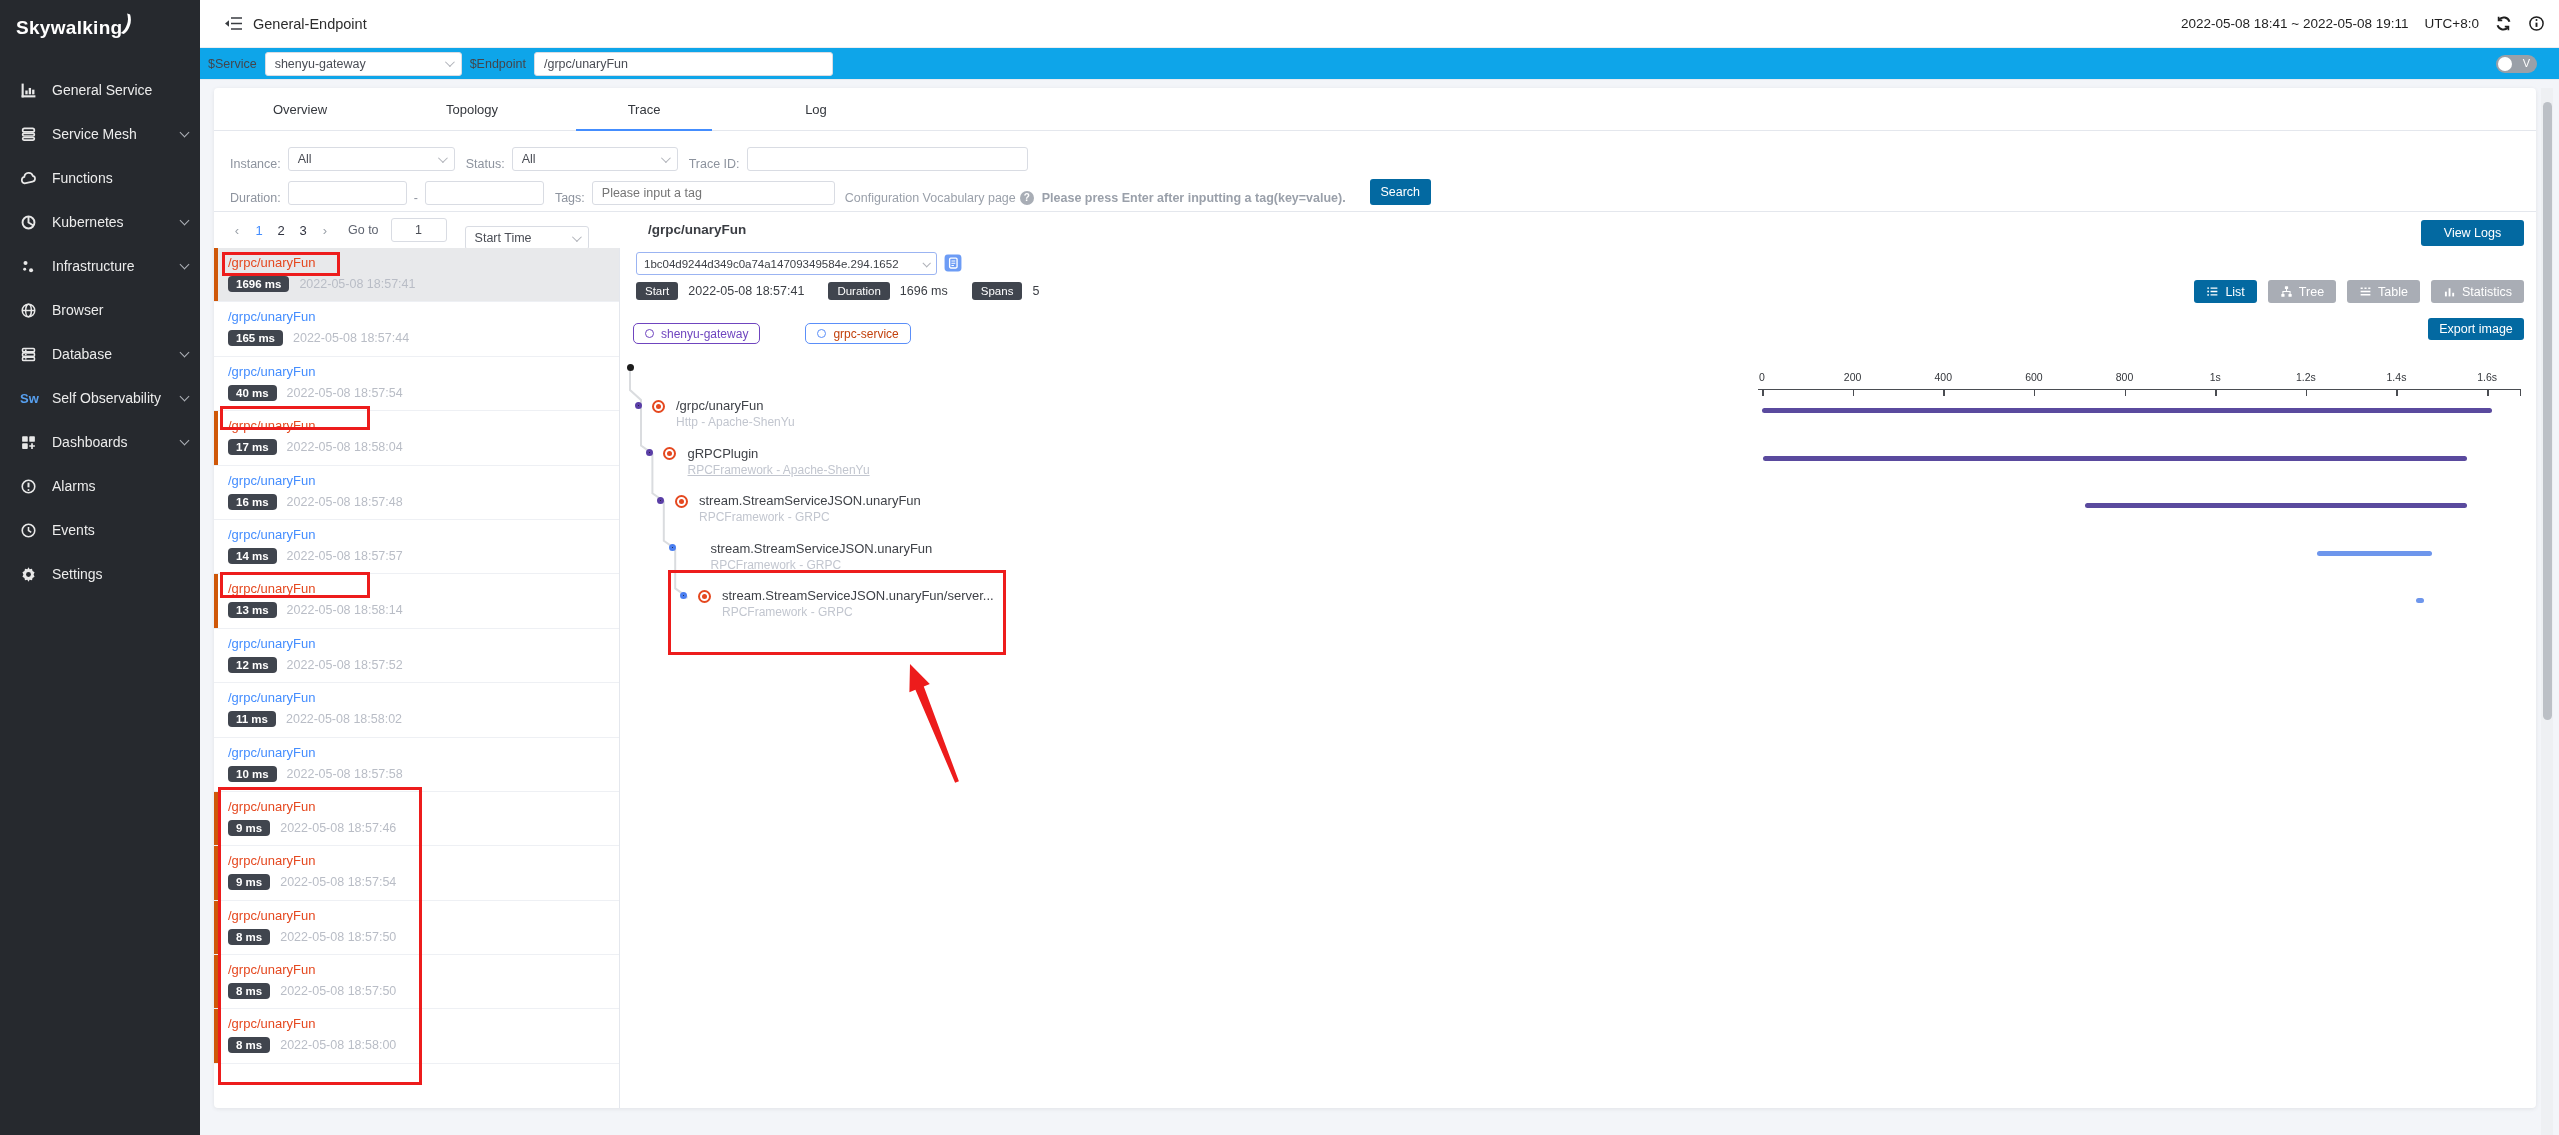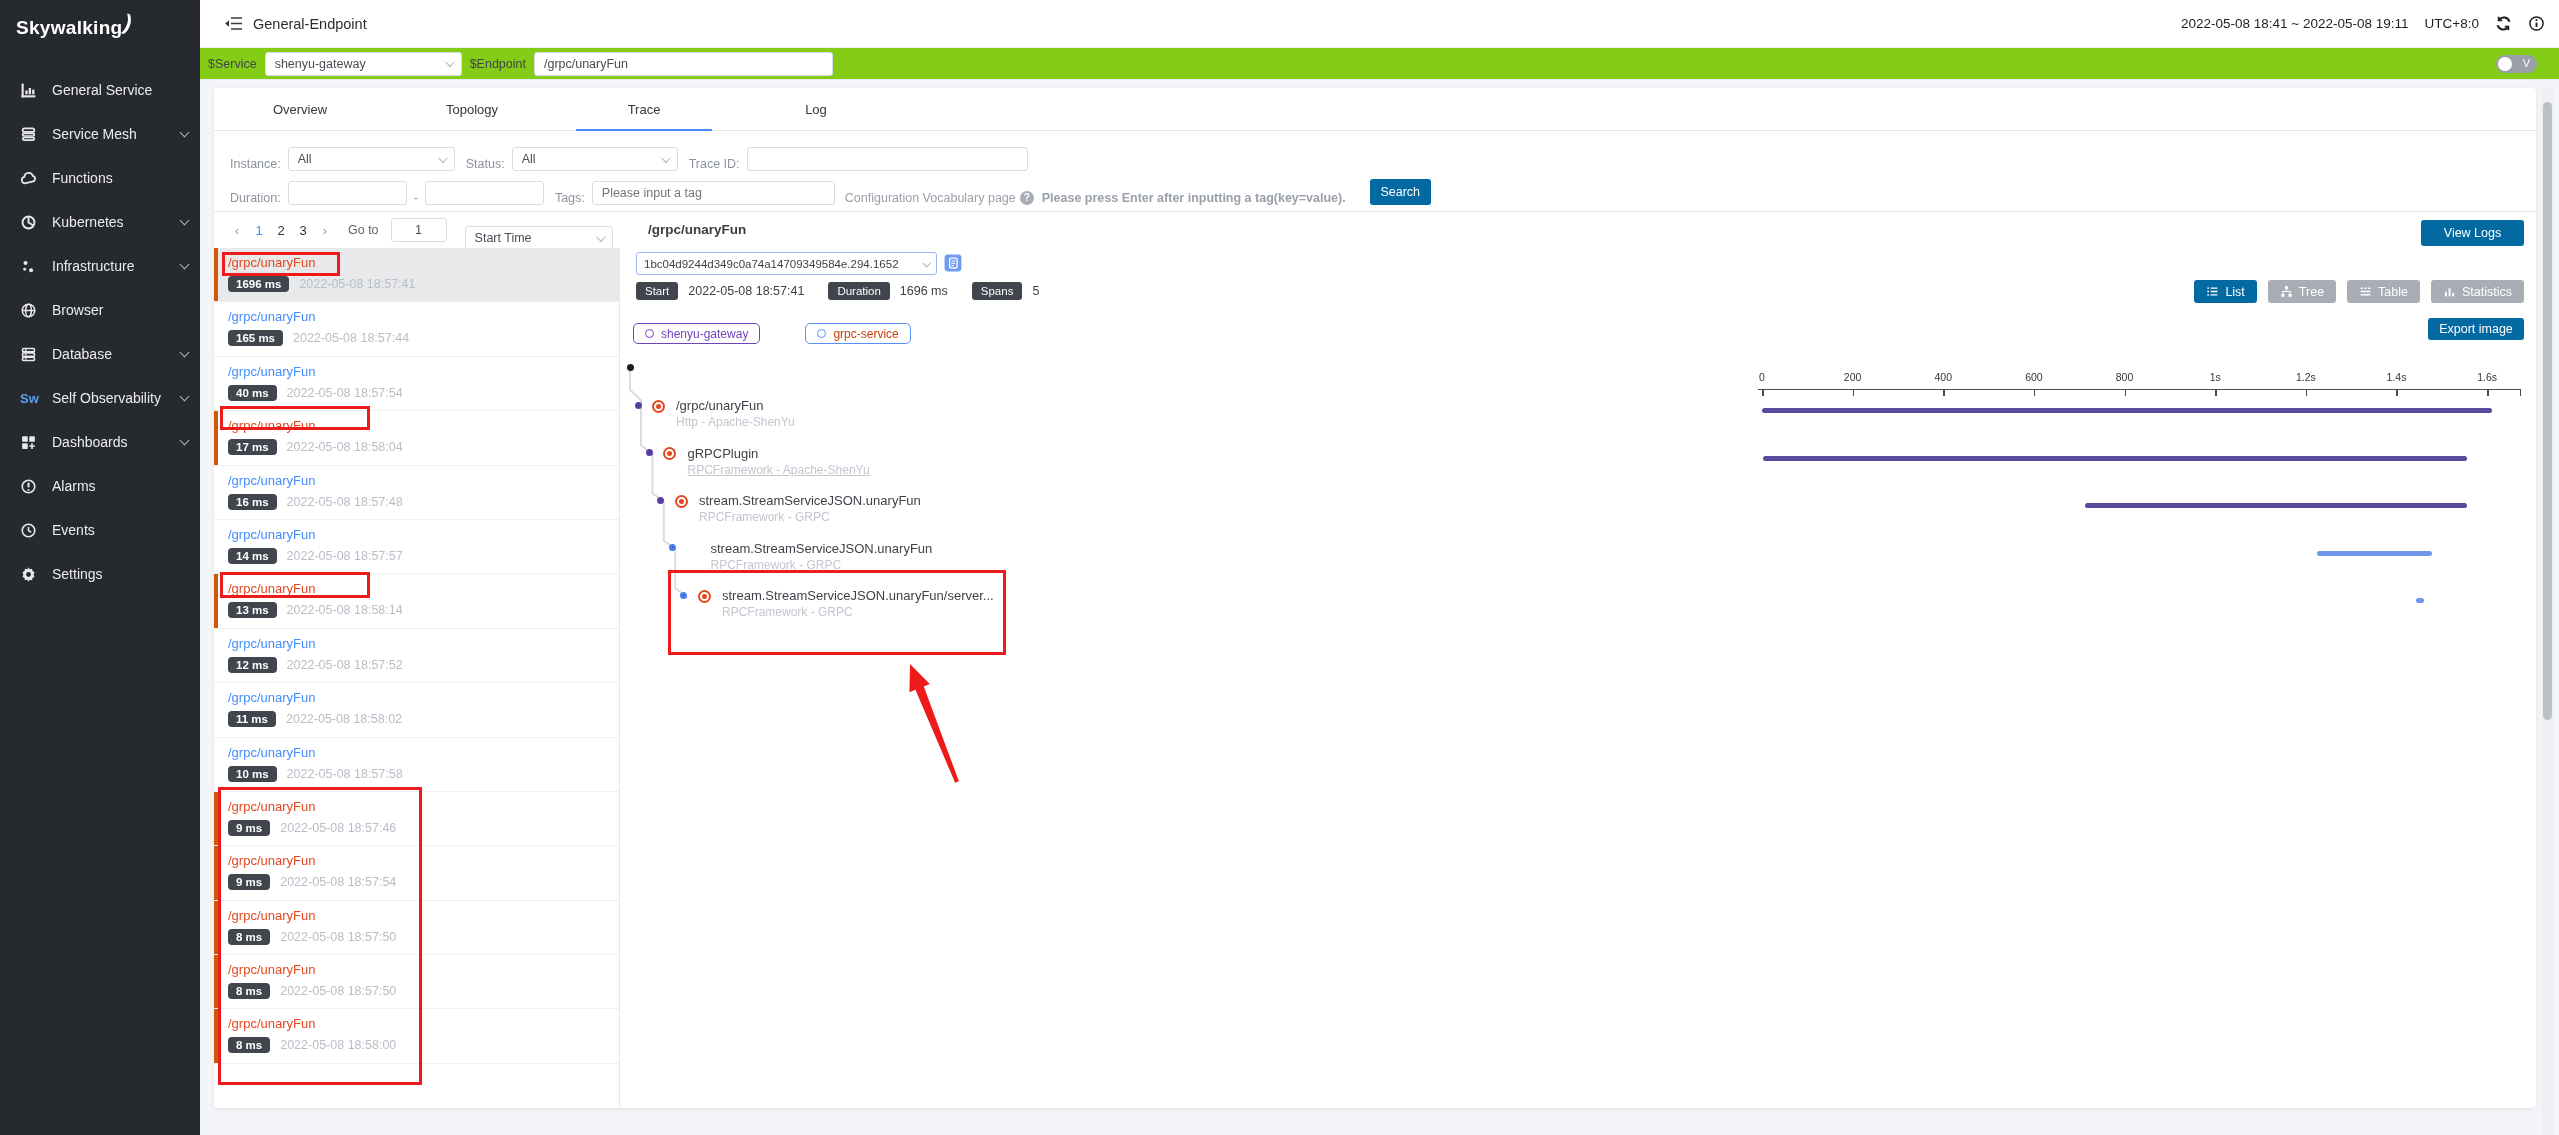--- a/index.html
+++ b/index.html
@@ -19,21 +19,21 @@
 
   
   .topbar { position:absolute; left:200px; top:0; right:0; height:48px; background:#fff; border-bottom:1px solid #ededf0; display:flex; align-items:center; z-index:2;padding-left:10px; }
   .topbar .t-left { display:flex; align-items:center; padding-left:14px; gap:10px; }
   .collapse-ic { width:19px; height:15px; }
   .page-title { font-size:14.5px; color:#2c2c2c; }
   .topbar .t-right { margin-left:auto; display:flex; align-items:center; gap:16px; padding-right:14px; font-size:13.5px; color:#1f1f1f; }
   .hicon { width:17px; height:17px; cursor:pointer; }
   .hicon svg { width:100%; height:100%; }
 
-  .subbar { position:absolute; left:200px; top:48px; right:0; height:32px; background:#84cc16; border-bottom:1px solid #e8eaee; display:flex; align-items:center; padding-left:8px; gap:8px; z-index:2; }
+  .subbar { position:absolute; left:200px; top:48px; right:0; height:32px; background:#0ea5e9; border-bottom:1px solid #e8eaee; display:flex; align-items:center; padding-left:8px; gap:8px; z-index:2; }
   .subbar .lbl { font-size:12.5px; color:#43464d; }
   .sel { background:#fff; border:1px solid #d9dce3; border-radius:3px; height:24px; display:flex; align-items:center; justify-content:space-between; padding:0 9px; font-size:12.5px; color:#4a4d55; cursor:pointer; }
   .sel .chev { width:7px; height:7px; border-right:1.5px solid #b0b3ba; border-bottom:1.5px solid #b0b3ba; transform:rotate(45deg) translateY(-2px); }
   .txt-input { background:#fff; border:1px solid #d9dce3; border-radius:3px; height:24px; padding:0 9px; font-size:12.5px; color:#4a4d55; font-family:"Liberation Sans",sans-serif; outline:none; }
   .toggle { margin-left:auto; margin-right:22px; width:41px; height:18px; background:#9aa0a8; border-radius:9px; position:relative; cursor:pointer; }
   .toggle .knob { position:absolute; left:2px; top:2px; width:14px; height:14px; border-radius:50%; background:#fff; }
   .toggle .tlabel { position:absolute; right:7px; top:2px; color:#fff; font-size:11px; }
 
   
   .card { position:absolute; left:214px; top:88px; width:2322px; height:1020px; background:#fff; border-radius:4px; box-shadow:0 1px 4px rgba(0,0,0,.08); z-index:1; }
@@ -50,21 +50,21 @@
   .q-ic { width:14px; height:14px; border-radius:50%; background:#a8adb5; color:#fff; font-size:10px; font-weight:bold; text-align:center; line-height:14px; flex:0 0 14px; }
   .btn-blue { background:#0369a1; color:#fff; border:none; border-radius:3px; font-size:12.5px; font-family:"Liberation Sans",sans-serif; cursor:pointer; display:flex; align-items:center; justify-content:center; gap:6px; }
   .btn-gray { background:#a9adb5; color:#fff; border:none; border-radius:3px; font-size:12.5px; font-family:"Liberation Sans",sans-serif; cursor:pointer; display:flex; align-items:center; justify-content:center; gap:6px; }
 
   .pagination { position:absolute; left:0; top:124px; width:406px; height:36px; display:flex; align-items:center; padding-left:14px; font-size:13px; color:#5f6470; gap:4px; }
   .pg { min-width:18px; text-align:center; cursor:pointer; color:#303340; }
   .pg.arrow { color:#9aa0a8; }
   .pg.current { color:#448dfe; }
   .goto-lbl { margin-left:10px; margin-right:8px; font-size:12.5px; }
   .goto-input { width:56px; height:24px; text-align:center; }
-  .sort-sel { width:148px; margin-left:14px;margin-top:16px; }
+  .sort-sel { width:124px; margin-left:14px;margin-top:16px; }
 
   
   .t-list { position:absolute; left:0; top:160px; width:406px; bottom:0; border-right:1px solid #e4e7ed; overflow:hidden; }
   .t-item { position:relative; height:54.4px; border-bottom:1px solid #eef0f4; padding:7px 8px 0 14px; cursor:pointer; background:#fff; }
   .t-item.selected { background:#e8e9eb; }
   .t-item .ebar { position:absolute; left:0; top:0; bottom:0; width:4px; background:#cf5708; }
   .t-name { font-size:13px; color:#448dfe; }
   .t-item.error .t-name { color:#e5481f; }
   .t-meta { display:flex; align-items:center; gap:10px; margin-top:6px; }
   .dur { background:#40454e; color:#fff; font-size:11.5px; font-weight:bold; border-radius:4px; padding:2px 8px; }

